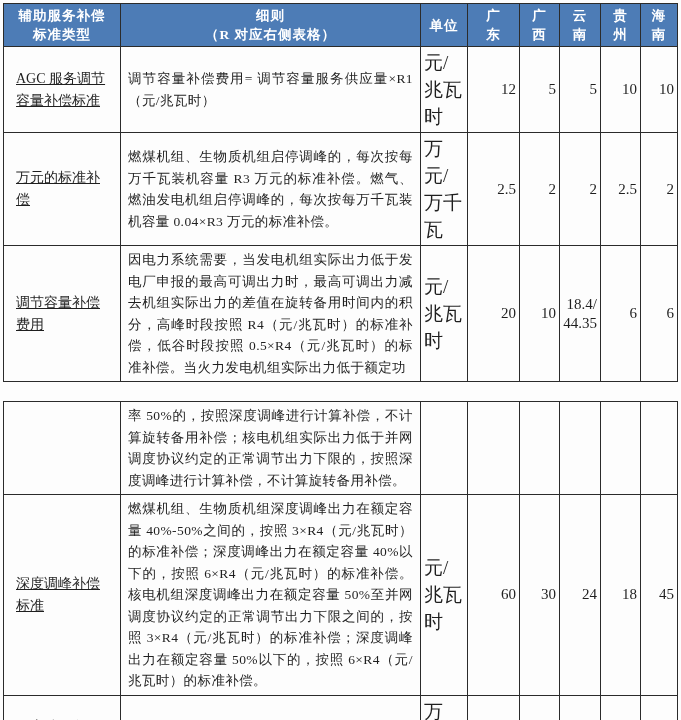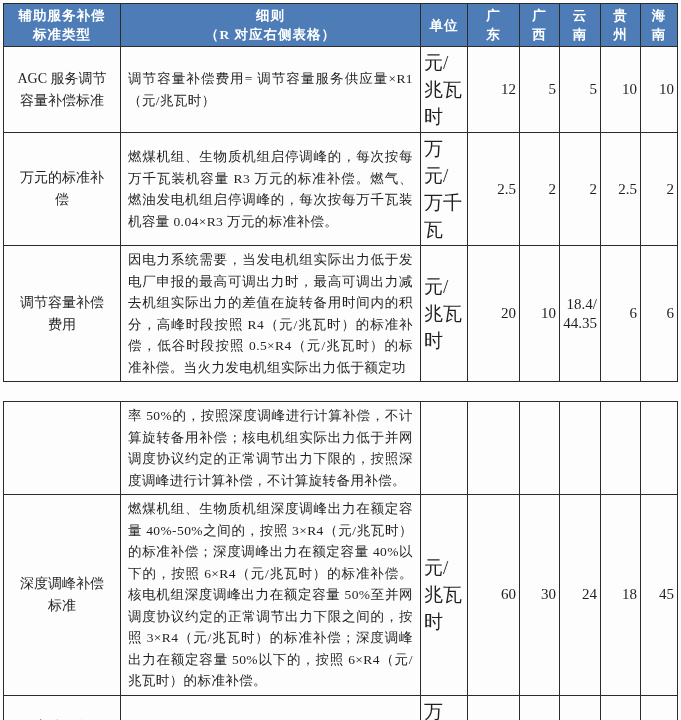--- a/index.html
+++ b/index.html
@@ -37,24 +37,25 @@
     color: var(--header-text);
     font-weight: bold;
     font-size: 13.5px;
     line-height: 19px;
     white-space: pre-line;
     text-align: center;
     letter-spacing: 1px;
     padding: 2px;
   }
   td.type-cell {
-    text-align: center;
+    text-align: left;
     font-size: 14px;
     line-height: 22px;
     padding: 2px 12px;
+    text-decoration: underline;
   }
   td.detail-cell {
     text-align: justify;
     font-size: 13.5px;
     line-height: 21.5px;
     padding: 3px 7px;
     letter-spacing: 0.4px;
     margin-top: 16px;
   }
   td.unit-cell {

